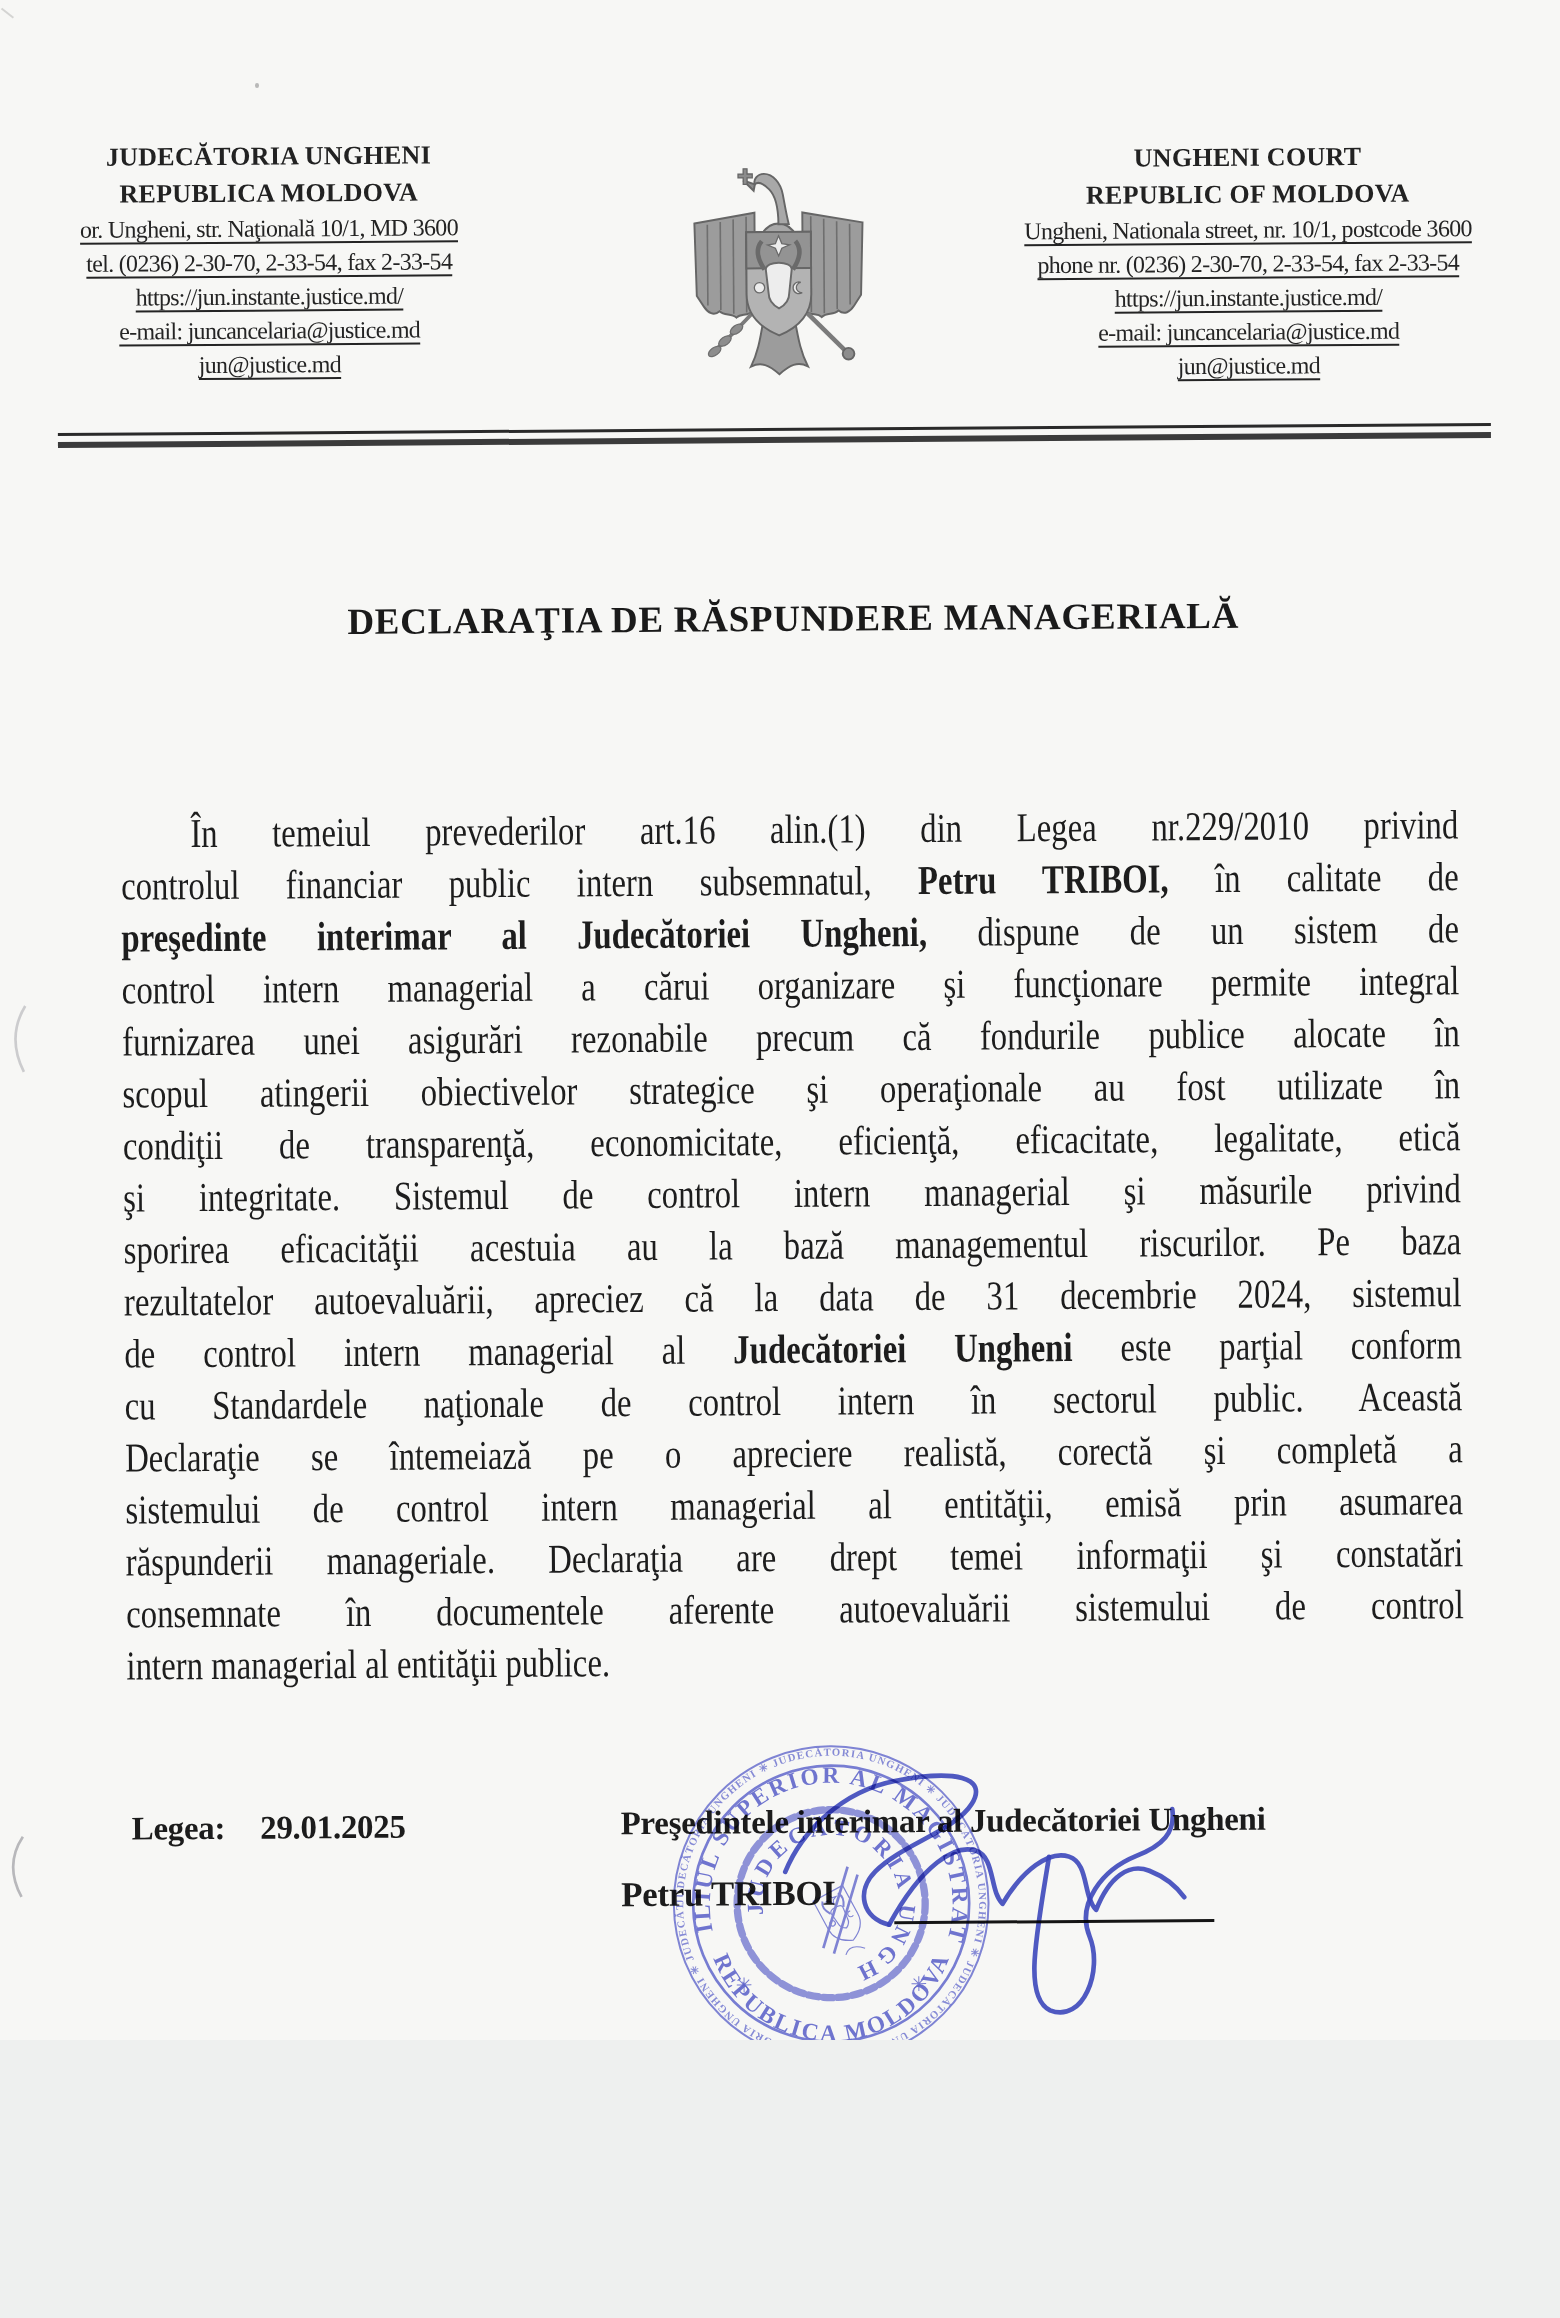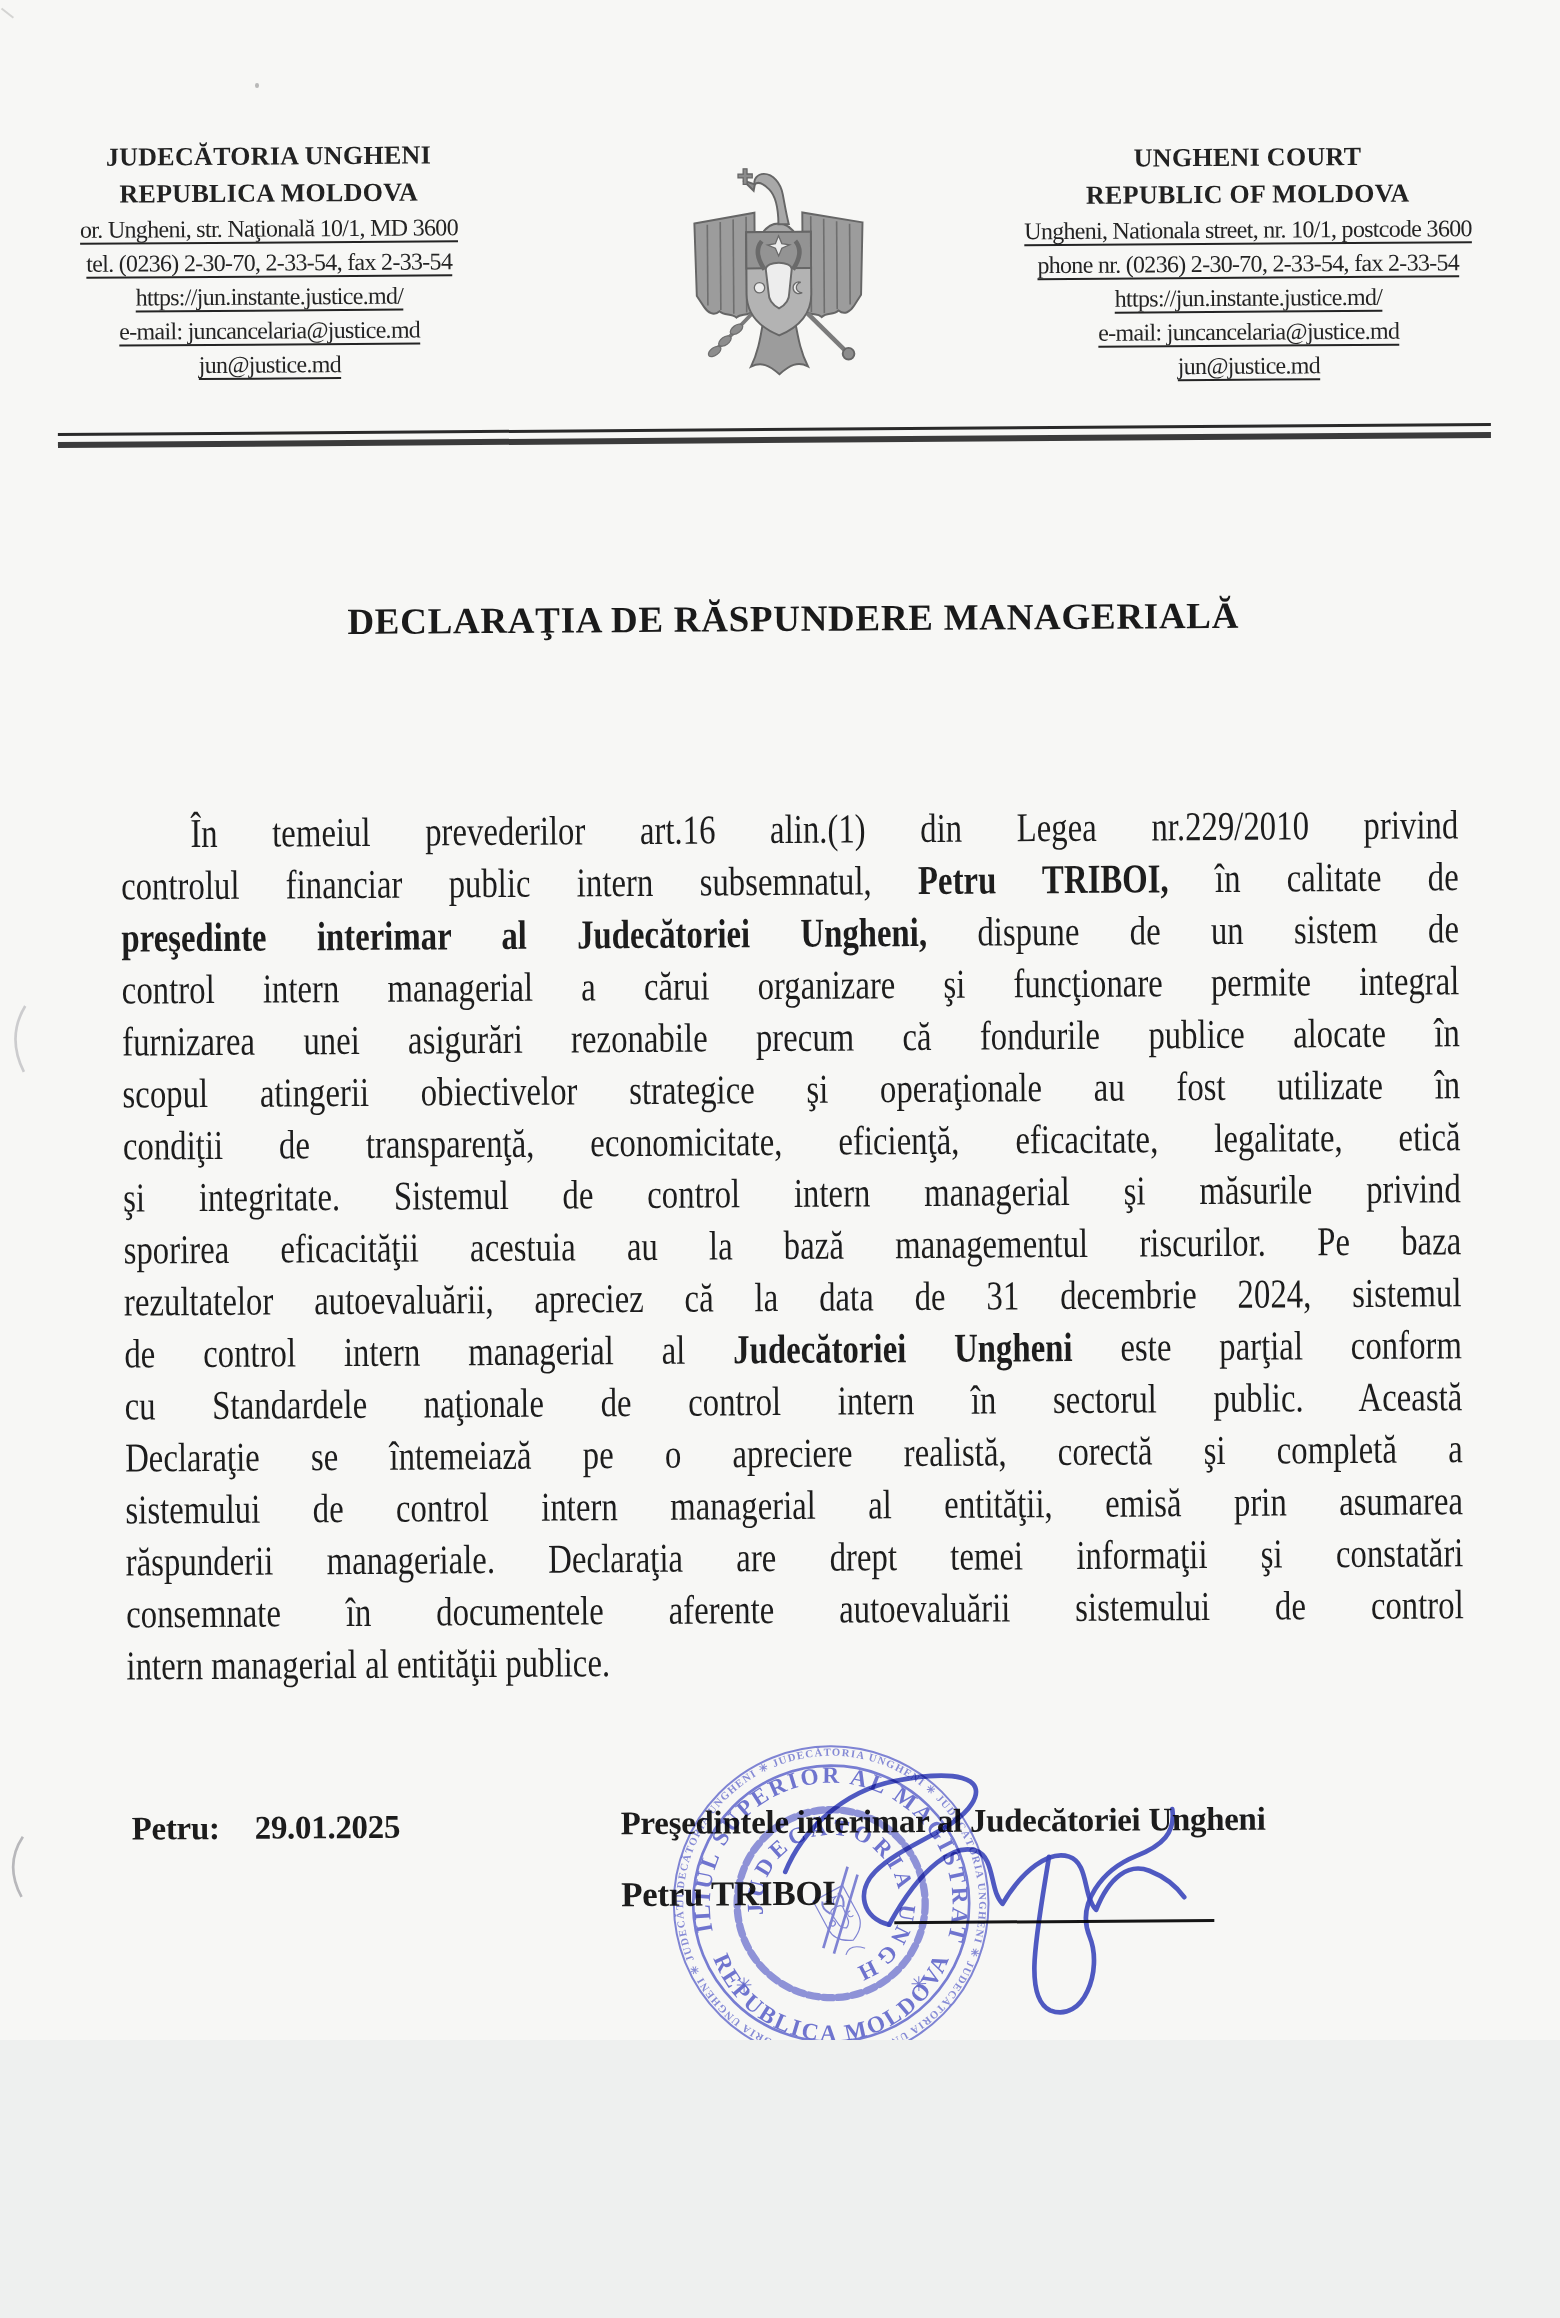--- a/index.html
+++ b/index.html
@@ -147,21 +147,21 @@
         <div class="body-line"><span>de control intern managerial al </span><span class="bold">Judecătoriei Ungheni</span><span> este parţial conform</span></div>
         <div class="body-line"><span>cu Standardele naţionale de control intern în sectorul public. Această</span></div>
         <div class="body-line"><span>Declaraţie se întemeiază pe o apreciere realistă, corectă şi completă a</span></div>
         <div class="body-line"><span>sistemului de control intern managerial al entităţii, emisă prin asumarea</span></div>
         <div class="body-line"><span>răspunderii manageriale. Declaraţia are drept temei informaţii şi constatări</span></div>
         <div class="body-line"><span>consemnate în documentele aferente autoevaluării sistemului de control</span></div>
         <div class="body-line"><span>intern managerial al entităţii publice.</span></div>
       </div>
 
     <div class="footer-date">
-      <span>Petru:</span><span class="val">29.01.2025</span>
+      <span>Legea:</span><span class="val">29.01.2025</span>
     </div>
     <div class="sig-title">Preşedintele interimar al Judecătoriei Ungheni</div>
     <div class="sig-name">Petru TRIBOI</div>
     <div class="sig-underline"></div>
 
     <svg class="stamp" viewBox="0 0 480 480">
       <defs>
         <path id="arcTop" d="M 64 287 A 182 182 0 1 1 416 287"></path>
         <path id="arcBottom" d="M 52 258 A 188 188 0 0 0 428 258"></path>
         <path id="arcMicro" d="M 18 240 A 222 222 0 1 1 462 240 A 222 222 0 1 1 18 240"></path>

